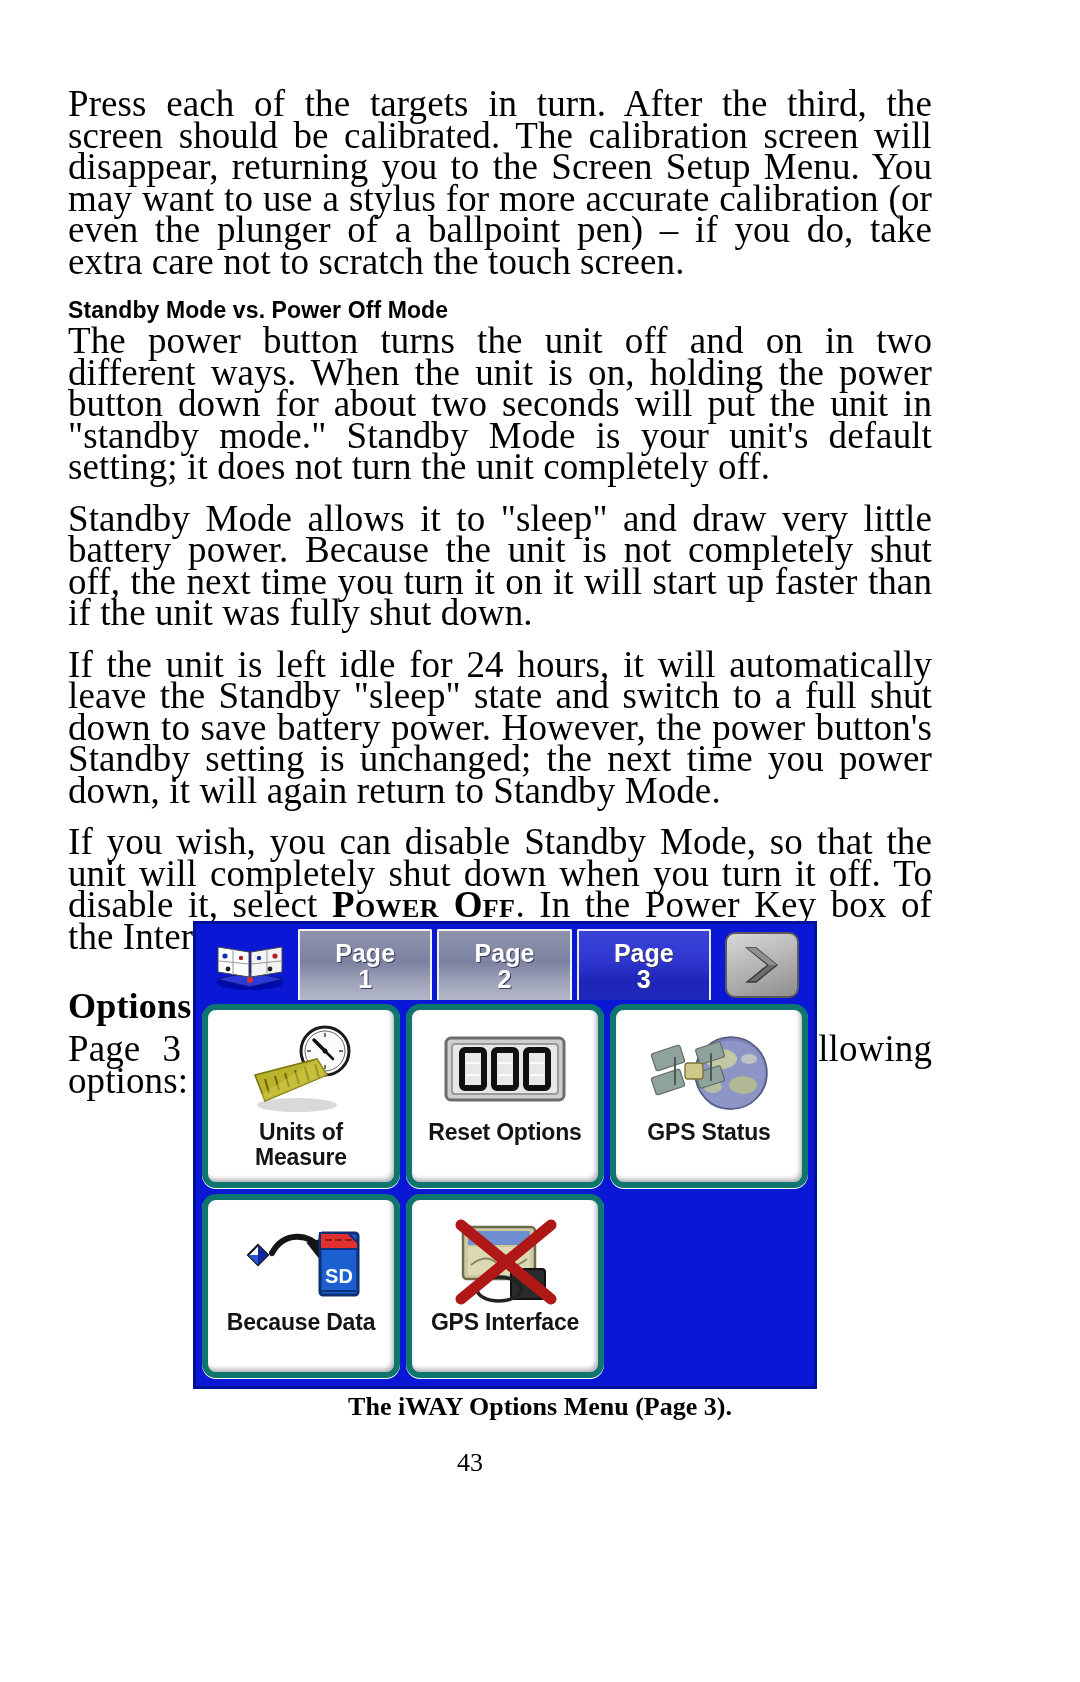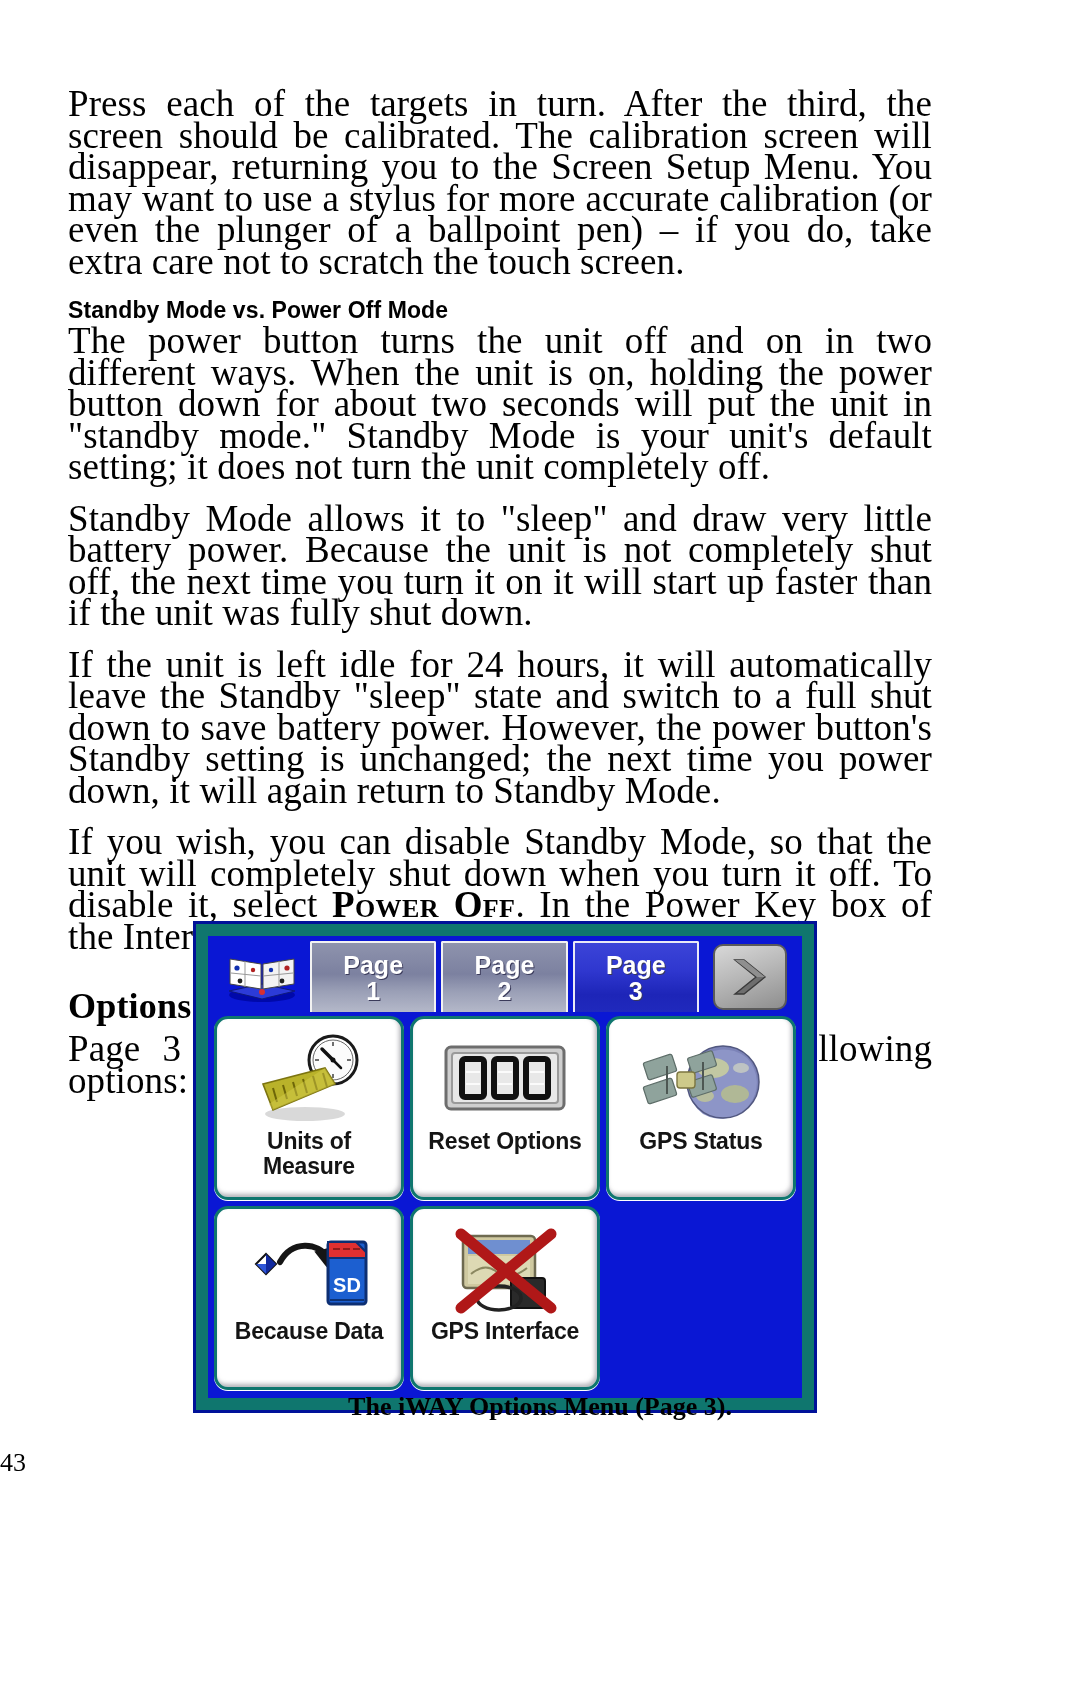--- a/index.html
+++ b/index.html
@@ -59,23 +59,23 @@
   
   .device-figure {
     position: absolute;
     left: 193px;
     top: 921px;
     width: 624px;
   }
   .device-screen {
     width: 624px;
     box-sizing: border-box;
-    background: #0f766e;
+    background: #d946ef;
     border: 3px solid #001199;
-    padding: 12px;
+    padding: 0;
     position: relative;
   }
   .tabbar {
     display: flex;
     align-items: stretch;
     height: 76px;
     padding: 5px 6px 0 6px;
     box-sizing: border-box;
     background: #0a17d4;
   }
@@ -138,21 +138,21 @@
     background: #0a17d4;
     padding: 4px 6px 8px 6px;
     display: grid;
     grid-template-columns: repeat(3, 1fr);
     gap: 6px;
   }
   .menu-btn {
     background: #ffffff;
     border-radius: 14px;
     box-shadow: inset -2px -3px 4px rgba(120,120,130,.55), 0 1px 0 #fff;
-    border: 3px solid #0f766e;
+    border: 6px solid #0f766e;
     height: 184px;
     display: flex;
     flex-direction: column;
     align-items: center;
     justify-content: flex-start;
     padding-top: 12px;
     box-sizing: border-box;
     position: relative;
   }
   .menu-icon {
@@ -181,21 +181,21 @@
     text-align: center;
     font-family: "Liberation Serif", serif;
     font-weight: bold;
     font-size: 26px;
   }
   .folio {
     position: absolute;
     left: 0;
     top: 1448px;
     width: 940px;
-    text-align: left;
+    text-align: center;
     font-family: "Liberation Serif", serif;
     font-size: 26px;
   }
 </style>
 </head>
 <body>
 
 <div class="page">
 
   <div class="content">

